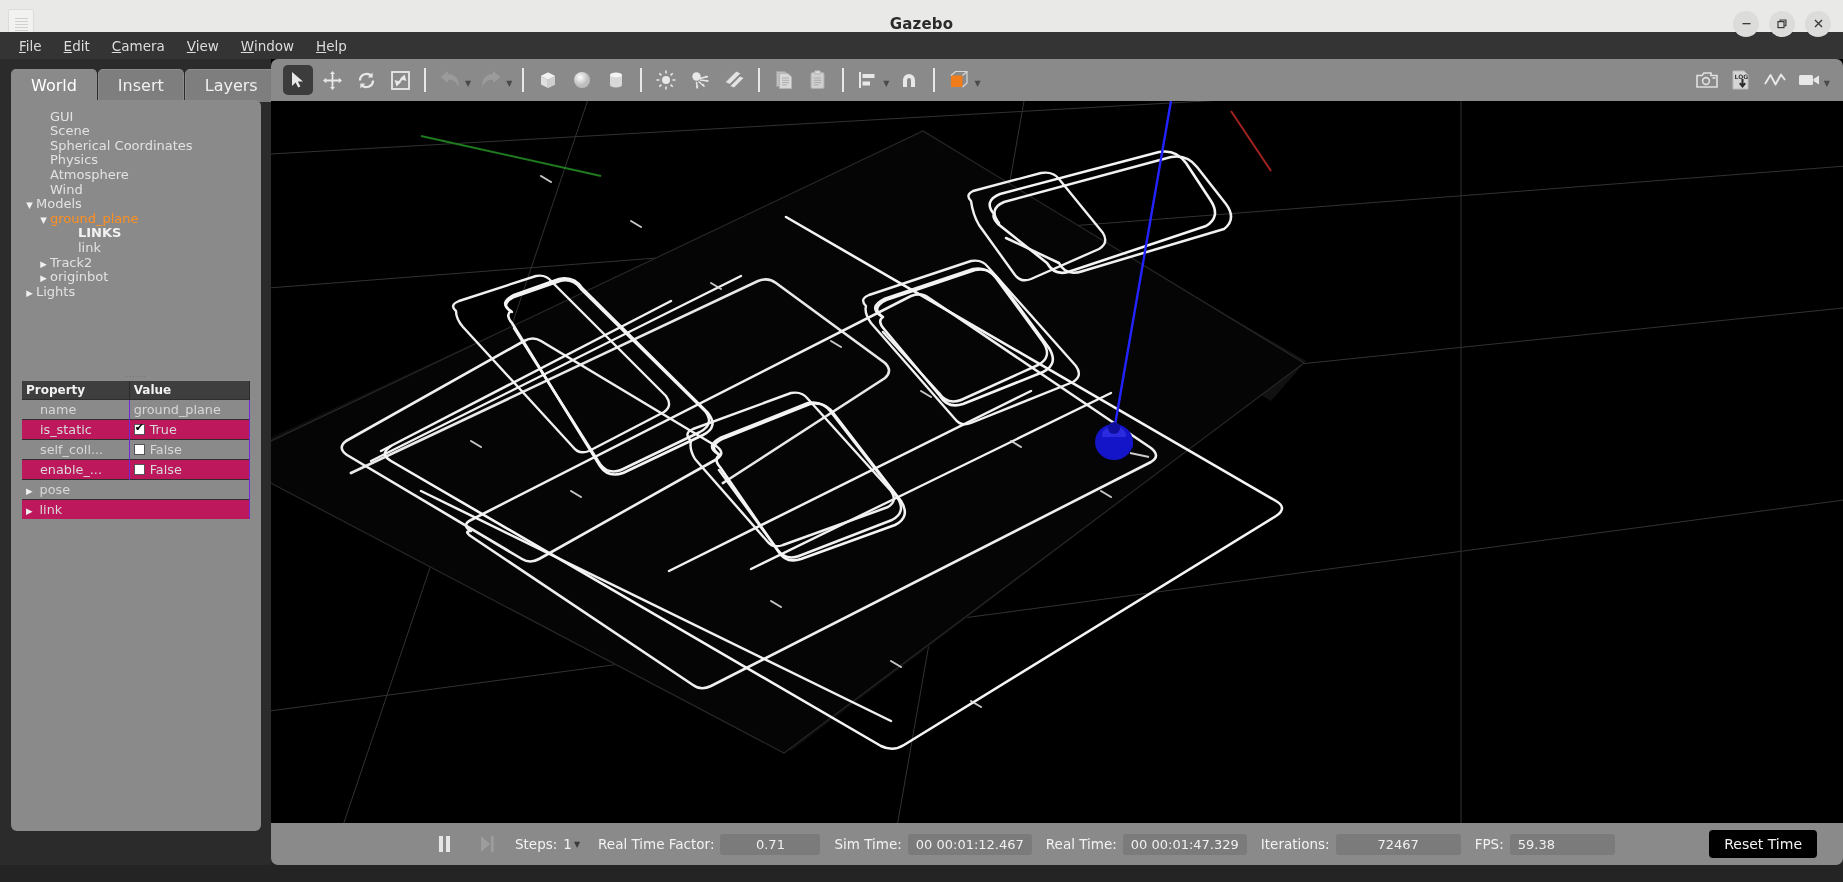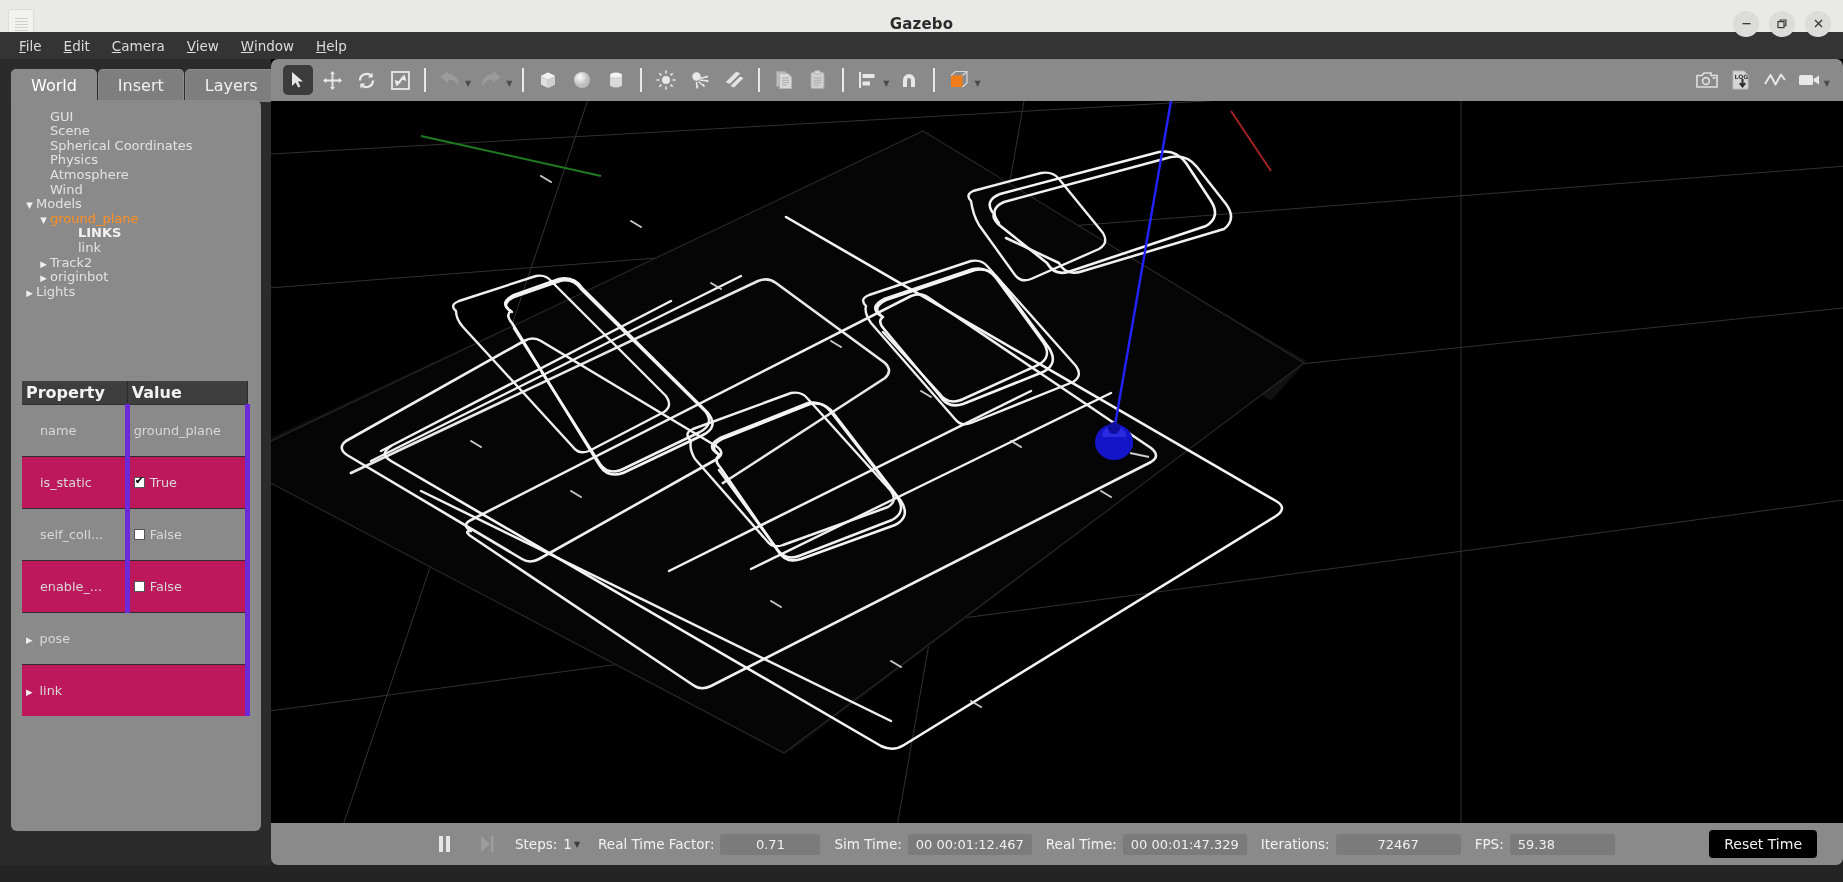--- a/index.html
+++ b/index.html
@@ -87,25 +87,25 @@
   }
   .sep-dots span { font-size: 8px; color: #6f6f6f; letter-spacing: 1px; }
 
   .proptable {
     position: absolute; left: 11px; top: 281px; width: 228px;
     font-size: 12.8px; color: #e6e6e6;
     border-collapse: collapse;
   }
   .proptable th {
     background: #3e3e3e; color: #f2f2f2; font-weight: bold;
-    text-align: left; padding: 2px 4px; font-size: 16px;
+    text-align: left; padding: 2px 4px; font-size: 12px;
     border-right: 1px solid #2b2b2b;
   }
   .proptable td {
-    padding: 18px 4px; border-top: 1px solid #2e2e2e; border-right: 5px solid #6d28d9;
+    padding: 2px 4px; border-top: 1px solid #2e2e2e; border-right: 1px solid #6d28d9;
     height: 18px; color: #d8d8d8;
   }
   .proptable tr.alt td { background: #be185d; }
   .proptable td.keycell { padding-left: 18px; }
   .proptable td.expand { padding-left: 4px; }
   .proptable td.expand .arrow { font-size: 8.5px; color: #f0f0f0; margin-right: 7px; }
   .chk {
     display: inline-block; width: 11px; height: 11px; background: #fff;
     border: 1px solid #555; vertical-align: -1px; margin-right: 5px;
     position: relative;

